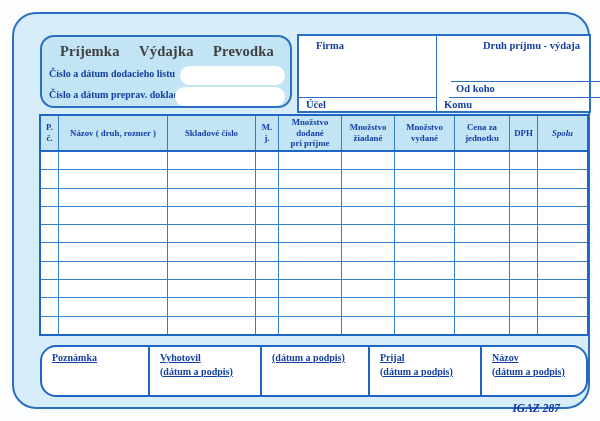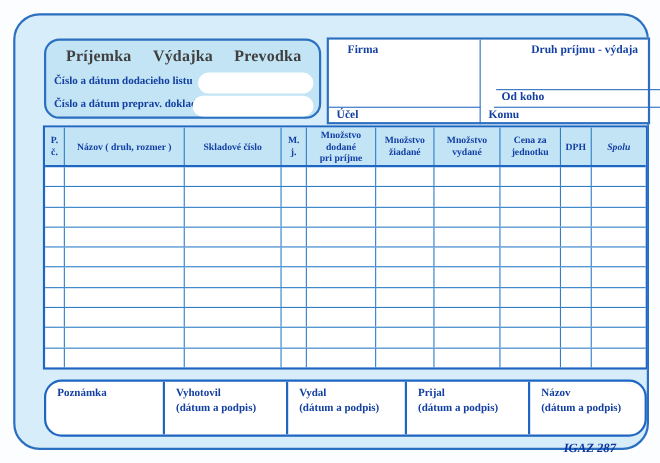--- a/index.html
+++ b/index.html
@@ -75,21 +75,21 @@
   }
   .trow:first-child { border-top:none; }
   .tcell { border-right:1px solid #2f7ec8; }
   .tcell:last-child { border-right:none; }
 
   
   .sig-box {
     position:absolute; left:26px; top:331px; width:548px; height:52px;
     background:#ffffff; border:2.5px solid #1e66c2; border-radius:16px;
     overflow:hidden;
-    display:grid; grid-template-columns:108px 112px 108px 112px 1fr;
+    display:grid; grid-template-columns:108px 112px 108px 112px 1fr;text-decoration:underline;
   }
   .sig-cell { border-right:2px solid #1e66c2; padding:4px 0 0 10px; font-size:10px; line-height:1.35; }
   .sig-cell:last-child { border-right:none; }
   .sig-sub { font-size:10px; }
 
   .form-code {
     position:absolute; right:28px; top:388px;
     font-style:italic; font-size:11.5px; color:#0d36a2;
   }
 </style>
@@ -276,21 +276,20 @@
     <div class="sig-box">
       <div class="sig-cell">
         <div>Poznámka</div>
         <div class="sig-sub"></div>
       </div>
       <div class="sig-cell">
         <div>Vyhotovil</div>
         <div class="sig-sub">(dátum a podpis)</div>
       </div>
       <div class="sig-cell">
-        <div>Vydal</div>
         <div class="sig-sub">(dátum a podpis)</div>
       </div>
       <div class="sig-cell">
         <div>Prijal</div>
         <div class="sig-sub">(dátum a podpis)</div>
       </div>
       <div class="sig-cell">
         <div>Názov</div>
         <div class="sig-sub">(dátum a podpis)</div>
       </div>

